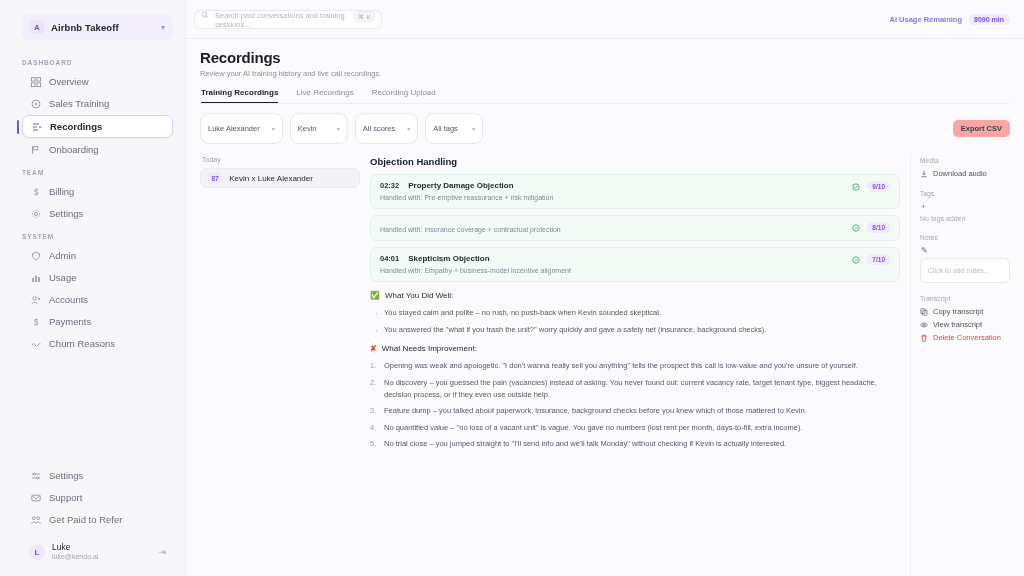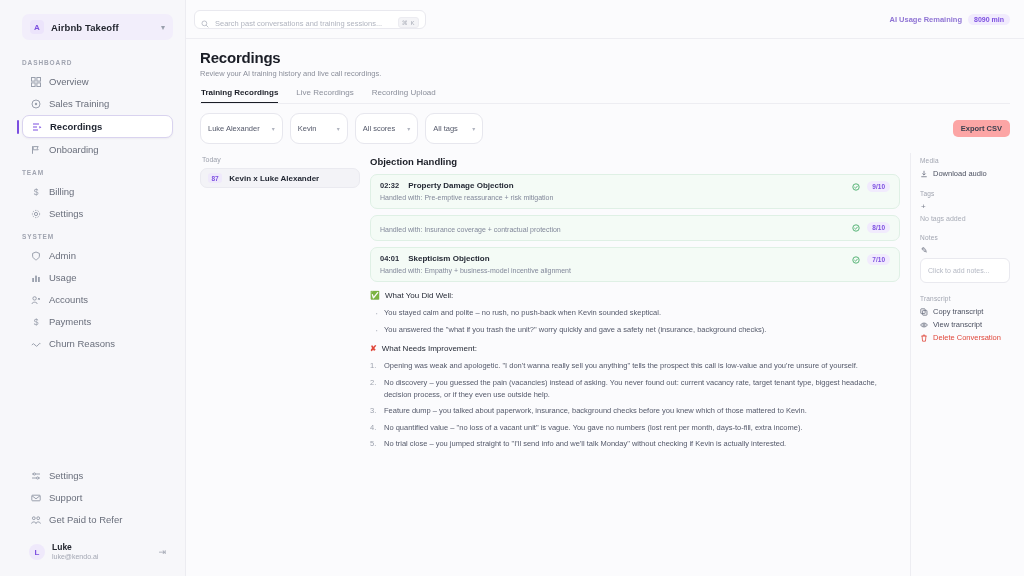--- a/index.html
+++ b/index.html
@@ -69,38 +69,38 @@
     margin: 8px 12px 2px 22px; padding: 5px 7px;
     border-radius: 8px;
   }
   .avatar {
     width: 16px; height: 16px; border-radius: 50%;
     background: #efe9fb; color: #7c4fe0;
     font-size: 8px; font-weight: 700;
     display: flex; align-items: center; justify-content: center;
   }
   .user-meta { flex: 1; line-height: 1.15; }
-  .user-name { font-size: 8.5px; font-weight: 700; color: #23262f; }
+  .user-name { font-size: 8.5px; font-weight: 400; color: #23262f; }
   .user-mail { font-size: 7px; color: #a3a7b3; }
   .logout-ico { color: #a3a7b3; font-size: 9px; }
 
   
   .main { flex: 1; display: flex; flex-direction: column; min-width: 0; background: #fbfbfd;}
 
   .topbar {
     height: 39px; flex: 0 0 39px;
     border-bottom: 1px solid #ededf2;
     display: flex; align-items: center;
     padding: 0 14px 0 8px; gap: 10px; background:#fbfbfd;
   }
   .search-box {
-    width: 232px; height: 19px;
+    width: 188px; height: 19px;
     background: #ffffff; border: 1px solid #e9e9ef;
     border-radius: 6px;
-    display: flex; align-items: flex-end; gap: 6px;
+    display: flex; align-items: flex-start; gap: 6px;
     padding: 0 6px;
   }
   .search-box .s-ico { color: #b0b4bf; font-size: 8px; display:flex;}
   .search-box .s-ico svg { width: 8px; height: 8px;}
   .search-ph { flex: 1; font-size: 7.5px; color: #b0b4bf; }
   .kbd {
     font-size: 6px; color: #a8acb7; background: #f4f4f7;
     border: 1px solid #ececf1; border-radius: 3px;
     padding: 1px 3px; letter-spacing: .5px;
   }
@@ -154,21 +154,21 @@
   .conv-item {
     display: flex; align-items: center; gap: 7px;
     height: 20px; border-radius: 7px;
     background: #f3f3f7; border: 1px solid #eaeaf0;
     padding: 0 7px;
   }
   .score-badge {
     font-size: 6.5px; font-weight: 700; color: #7c4fe0;
     background: #efe9fb; border-radius: 3px; padding: 1.5px 3.5px;
   }
-  .conv-title { font-size: 8px; color: #1f2430; font-weight: 700;}
+  .conv-title { font-size: 8px; color: #1f2430; font-weight: 400;}
 
   
   .detail-col { flex: 1; min-width: 0; padding-right: 10px; overflow: hidden; }
   .section-h { font-size: 9.5px; font-weight: 700; color: #1a1d26; margin: 3px 0 7px 0; }
 
   .obj-card {
     background: #f4fbf6; border: 1px solid #dff0e5;
     border-radius: 7px; padding: 6px 9px 7px 9px;
     margin-bottom: 6px; position: relative;
   }

